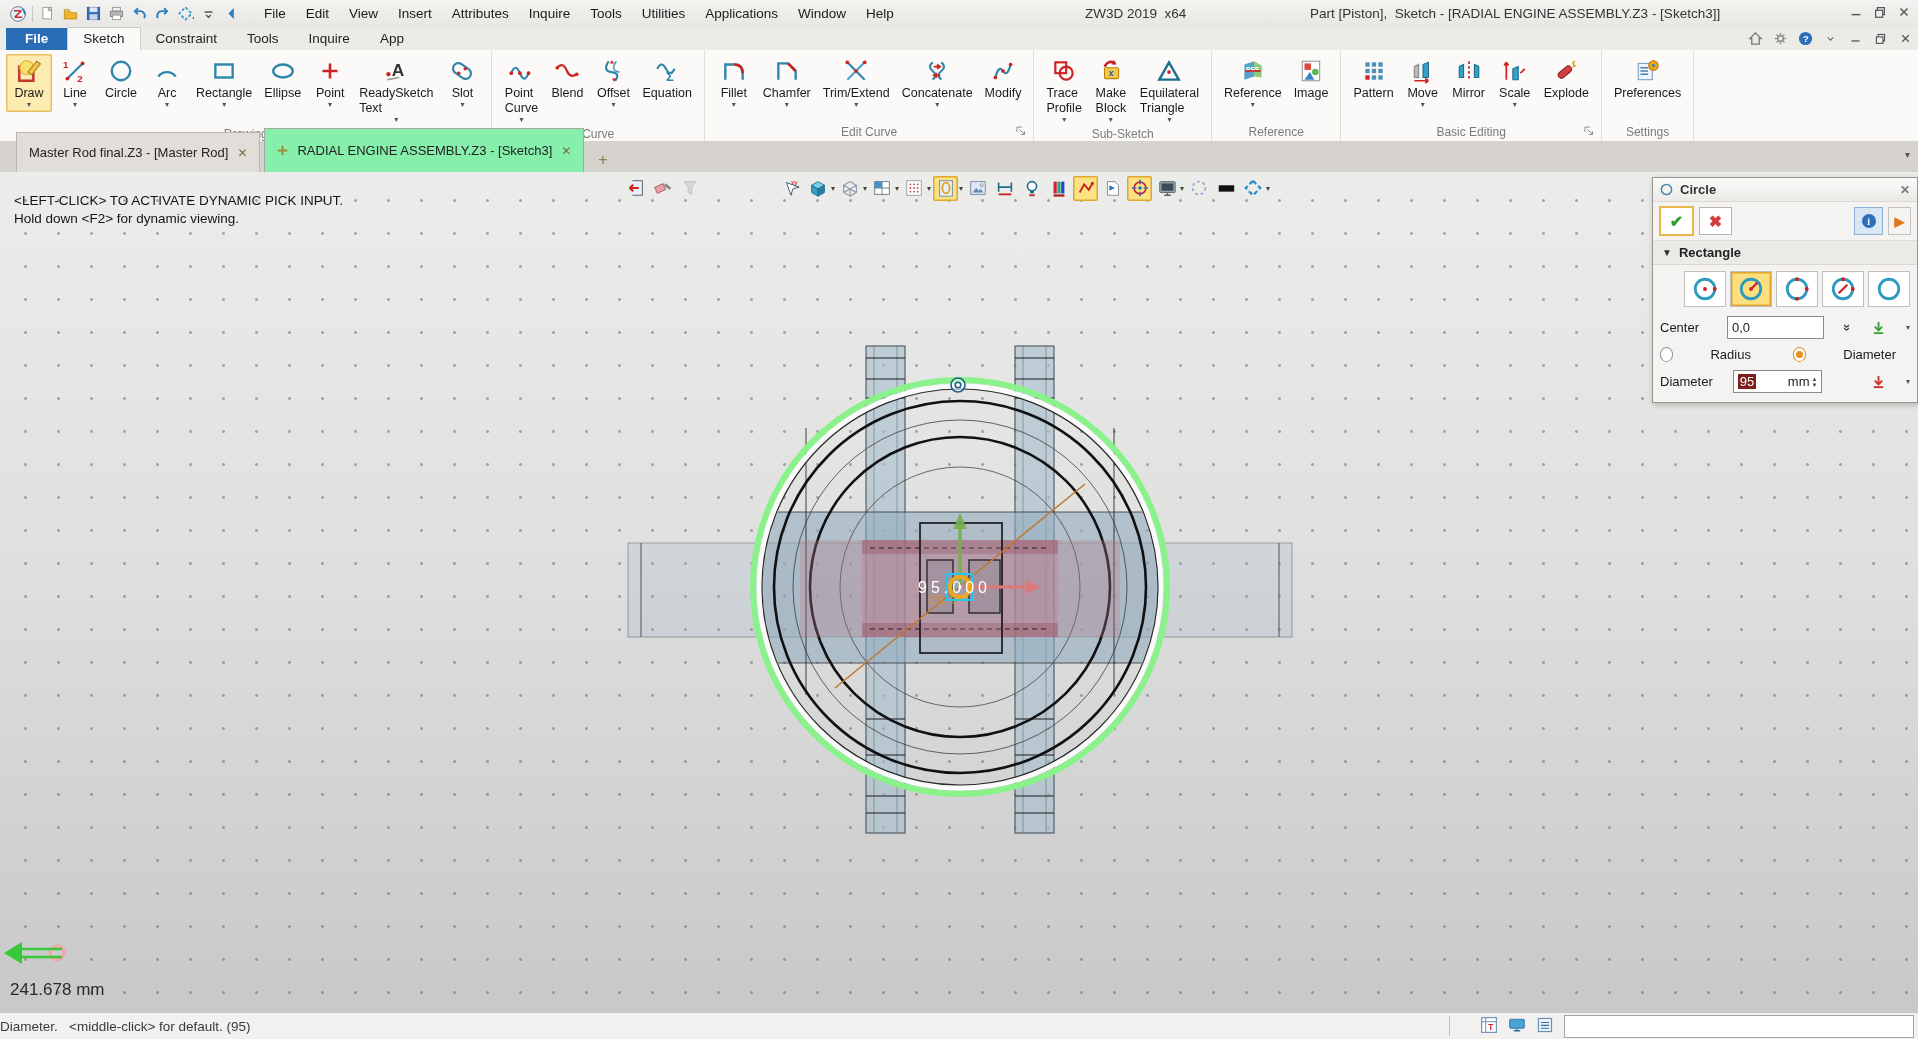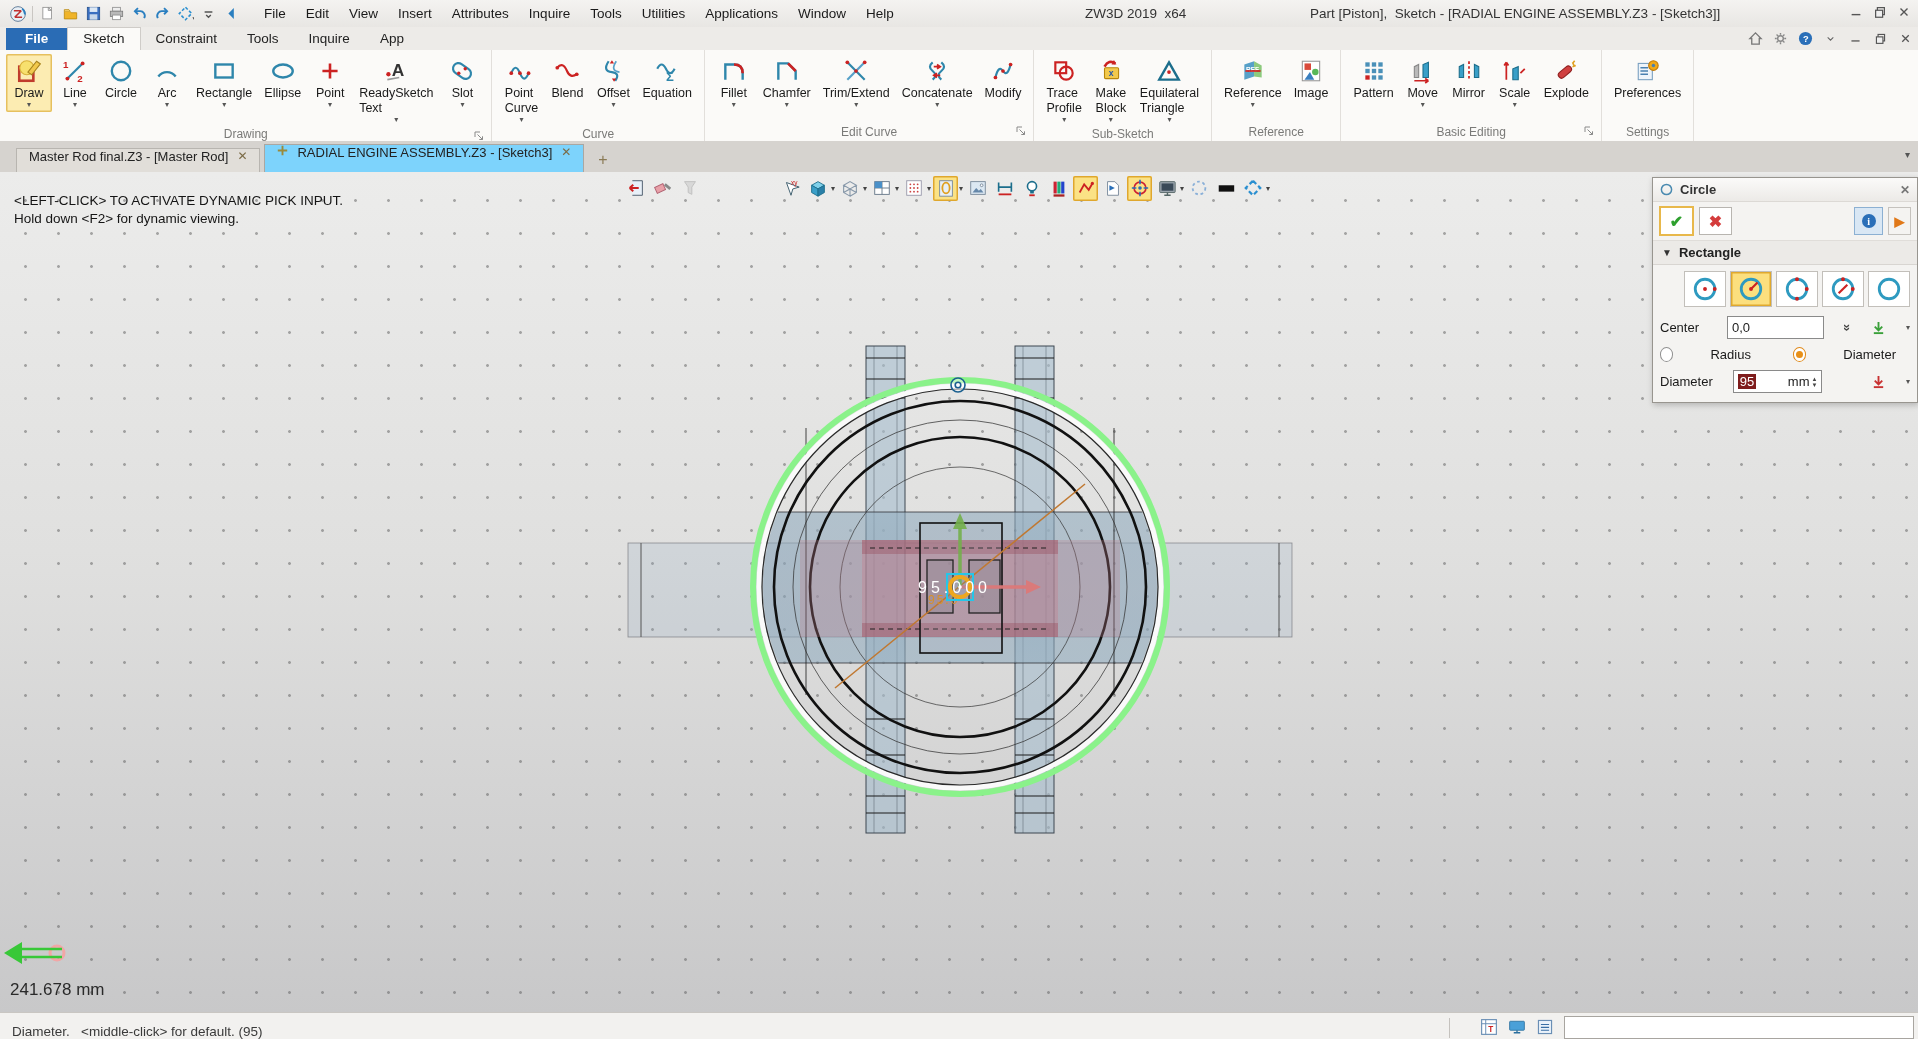--- a/index.html
+++ b/index.html
@@ -37,23 +37,23 @@
   .rbtn.hl{background:#fcecb2;box-shadow:0 0 0 1.5px #e6c05e inset}
   .ric{width:30px;height:30px;display:flex;align-items:center;justify-content:center}
   .rlabel{font-size:12.5px;color:#1a1a1a;line-height:1.2;white-space:pre-line}
   .rdd{font-size:8px;color:#555;line-height:8px;height:9px}
   .rname{height:19px;display:flex;align-items:center;justify-content:center;position:relative;
     font-size:12px;color:#7a7a78}
   .launcher{position:absolute;right:5px;top:4px}
   
   .doctabs{position:absolute;top:141px;left:0;right:0;height:31px;background:#d6d3cf;
     display:flex;align-items:flex-end;padding-left:16px}
-  .dtab{height:23px;display:flex;align-items:flex-start;gap:9px;padding:0 12px;font-size:13px;
+  .dtab{height:23px;display:flex;align-items:center;gap:9px;padding:8px 12px;font-size:13px;
     background:#e1ded9;border:1px solid #b8b5b0;border-bottom:none;margin-right:4px;color:#222}
-  .dtab.active{background:#7dd3fc;height:27px;border-color:#aaa7a2}
+  .dtab.active{background:#86efac;height:27px;border-color:#aaa7a2}
   .dtab .x{color:#7a6a45;font-size:12px}
   .newtab{font-size:16px;color:#8a7a55;padding:0 10px;align-self:center;margin-top:6px}
   .tab-scroll{position:absolute;right:8px;top:8px;font-size:10px;color:#555}
   
   .canvas{position:absolute;top:172px;bottom:26px;left:0;right:0;overflow:hidden;
     background-image:radial-gradient(circle,rgba(95,95,95,.5) 1.1px,transparent 1.7px),
       linear-gradient(180deg,#ececeb 0%,#e0e0df 45%,#c8c8c9 100%);
     background-size:33px 33px,100% 100%;background-position:9px 12px,0 0}
   .hint{position:absolute;left:14px;top:20px;font-size:13.5px;color:#151515;line-height:18px;
     white-space:pre}
@@ -95,21 +95,21 @@
   .spin{display:flex;flex-direction:column;font-size:6px;color:#444;line-height:6px}
   .chev2{display:inline-block;transform:rotate(90deg);font-size:13px;color:#444;font-weight:bold}
   .ddsm{font-size:8px;color:#555}
   .radio{width:13px;height:13px;border-radius:50%;border:1px solid #909090;background:#fff;
     display:inline-flex;align-items:center;justify-content:center}
   .radio.checked{border-color:#e08818}
   .radio.checked .dot{width:7px;height:7px;border-radius:50%;background:#e89018}
   .rlbl{color:#1a1a1a;margin-right:14px;margin-left:17px}
   
   .statusbar{position:absolute;bottom:0;left:0;right:0;height:26px;background:#f2f1ef;
-    border-top:1px solid #c9c6c2;display:flex;align-items:flex-end;padding-left:12px;
+    border-top:1px solid #c9c6c2;display:flex;align-items:center;
     font-size:13.5px;color:#3a3a3a}
   .sb-msg{white-space:pre}
   .sb-right{position:absolute;right:4px;display:flex;align-items:center;gap:8px}
   .sb-sep{width:1px;height:20px;background:#c5c2be;margin-right:22px}
   .sb-ico{width:20px;height:20px}
   .sb-input{width:344px;height:19px;background:#fff;border:1px solid #a8a5a0}
 </style>
 </head>
 <body>
 

